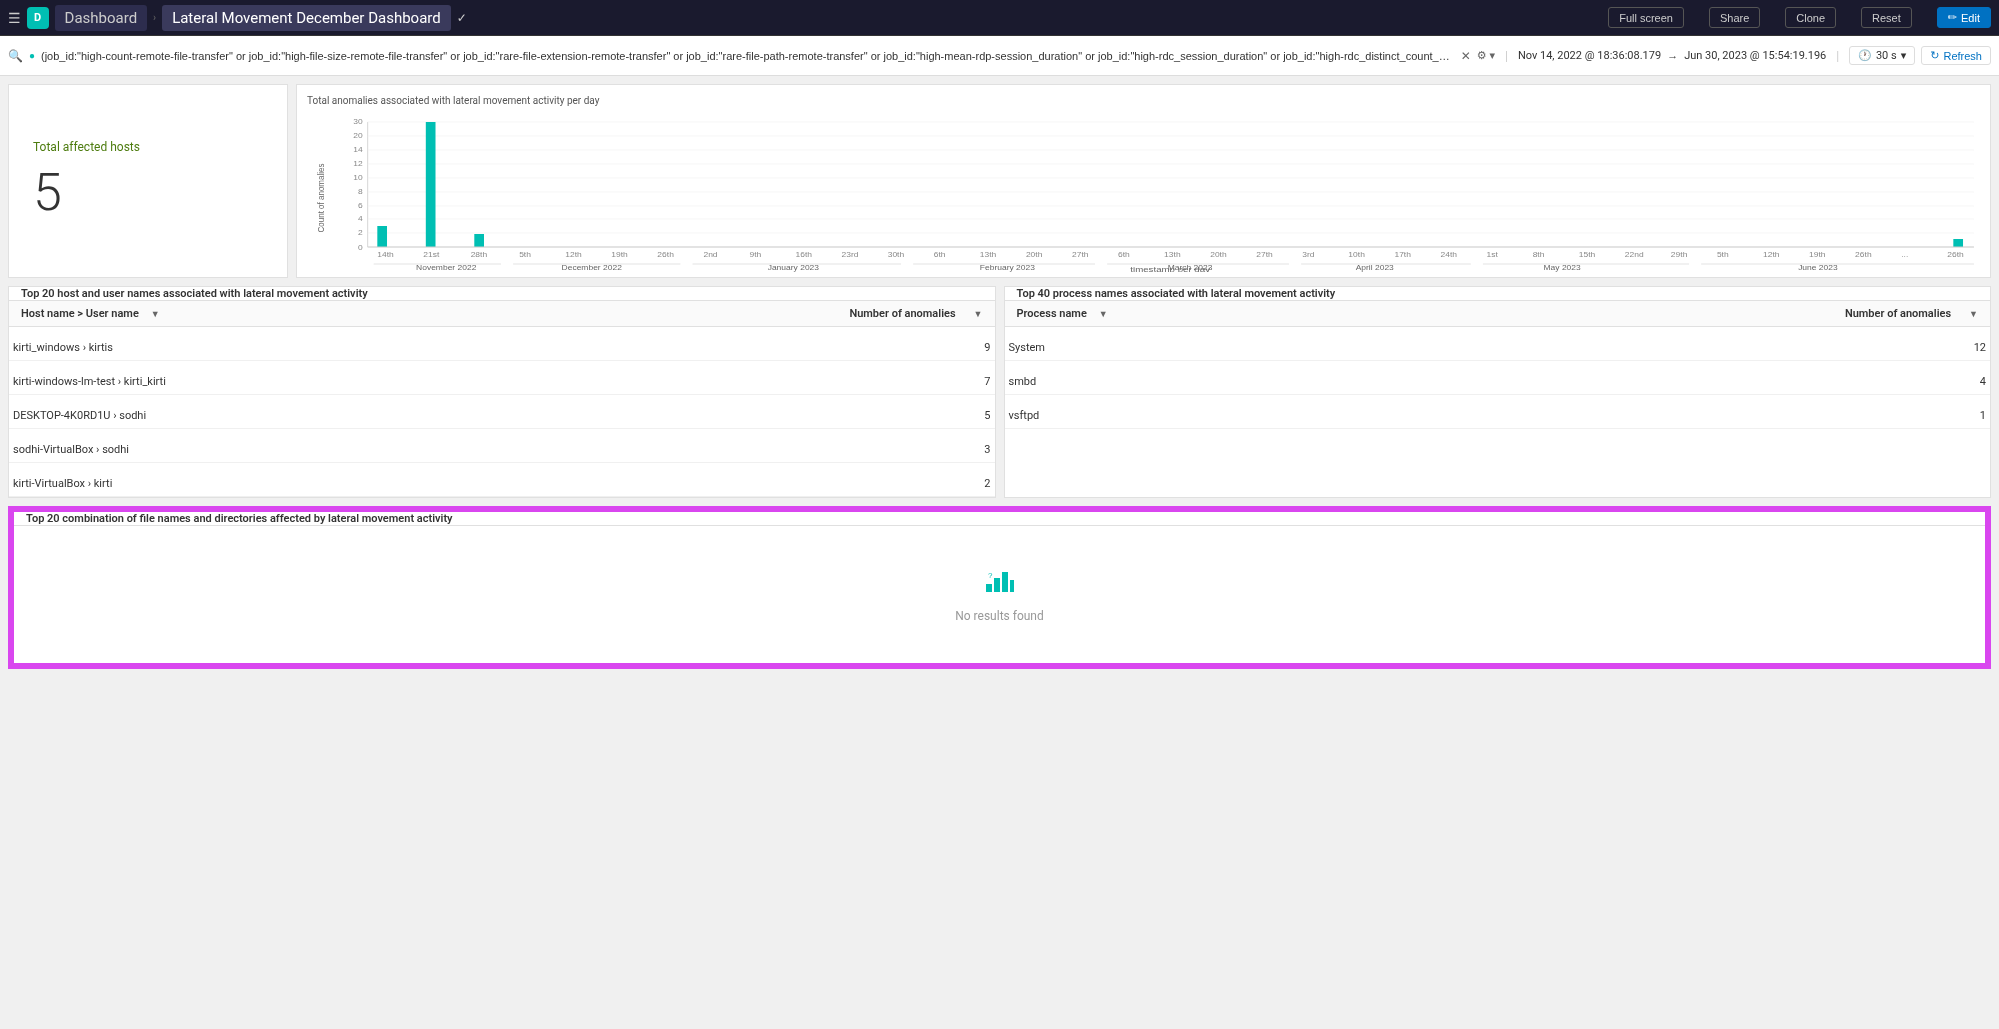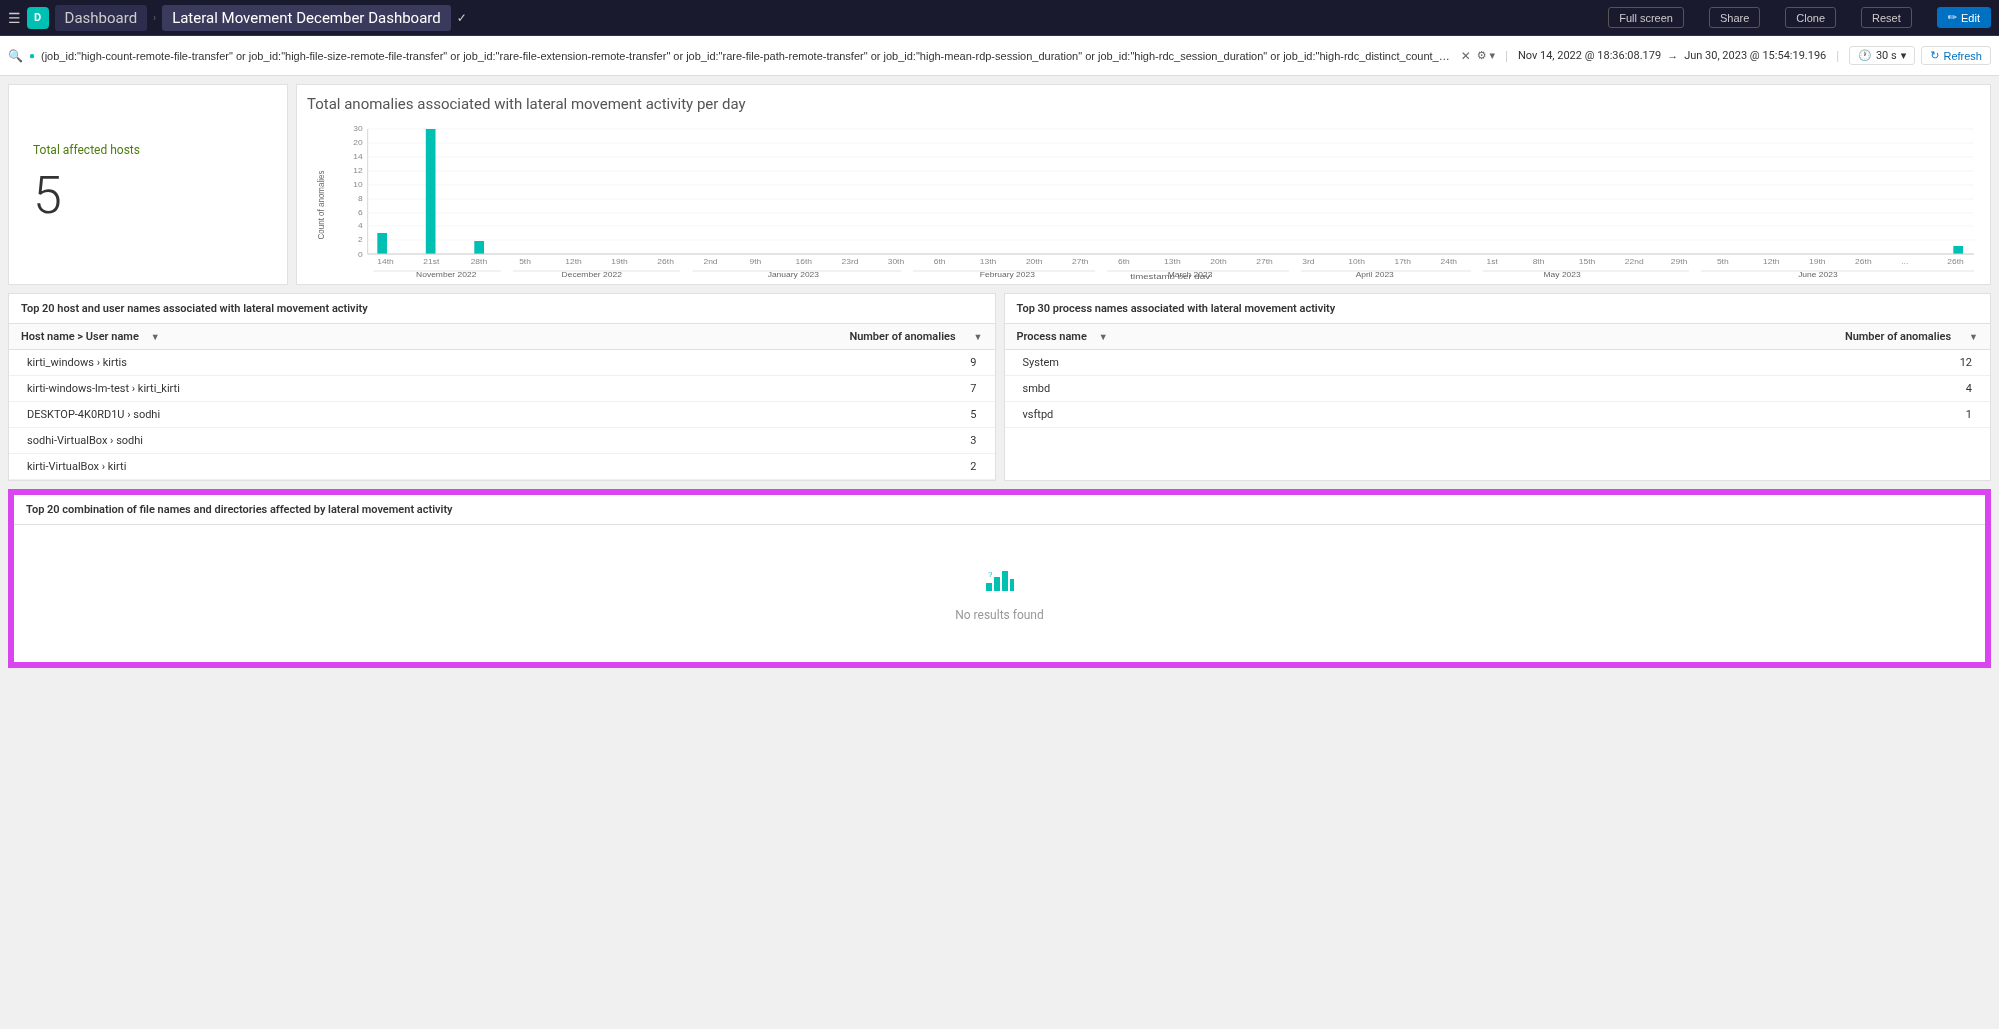--- a/index.html
+++ b/index.html
@@ -38,32 +38,32 @@
 
     
     .main-content { background: #f0f0f0; padding: 8px; height: calc(1029px - 36px - 40px); overflow-y: auto; }
 
     
     .top-row { display: flex; gap: 8px; margin-bottom: 8px; }
     .stat-card { background: white; padding: 16px 24px; display: flex; flex-direction: column; align-items: flex-start; justify-content: center; min-width: 280px; border: 1px solid #e0e0e0; }
     .stat-label { font-size: 12px; color: #4d7c0f; margin-bottom: 8px; }
     .stat-value { font-size: 52px; font-weight: 300; color: #333; }
     .chart-card { flex: 1; background: white; border: 1px solid #e0e0e0; padding: 10px; }
-    .chart-title { font-size: 15px; color: #555; margin-bottom: 6px; }
+    .chart-title { font-size: 10px; color: #555; margin-bottom: 6px; }
     .chart-area { width: 100%; height: 155px; position: relative; }
 
     
     .tables-row { display: flex; gap: 8px; margin-bottom: 8px; }
     .table-card { flex: 1; background: white; border: 1px solid #e0e0e0; }
-    .table-header { padding: 8px 12px; border-bottom: 1px solid #e0e0e0; font-size: 11px; font-weight: 600; color: #333; }
+    .table-header { padding: 0 12px; border-bottom: 1px solid #e0e0e0; font-size: 11px; font-weight: 600; color: #333; }
     .table-col-header { display: flex; align-items: center; padding: 6px 12px; border-bottom: 1px solid #e0e0e0; background: #fafafa; }
     .col-host { flex: 1; font-size: 11px; font-weight: 600; color: #333; display: flex; align-items: center; gap: 12px; }
     .col-count { font-size: 11px; font-weight: 600; color: #333; display: flex; align-items: center; gap: 18px; }
     .col-sort { font-size: 9px; color: #666; }
-    .table-row-item { display: flex; align-items: flex-start; padding: 6px 18px; border-bottom: 1px solid #f0f0f0; }
+    .table-row-item { display: flex; align-items: flex-start; padding: 6px 4px; border-bottom: 1px solid #f0f0f0; margin-top: 8px; }
     .row-host { flex: 1; font-size: 11px; color: #333; }
     .row-count { font-size: 11px; color: #333; }
 
     
     .file-table-card { background: white; border: 6px solid #d946ef; }
     .no-results { display: flex; flex-direction: column; align-items: center; justify-content: center; padding: 40px; color: #999; }
     .no-results-icon { font-size: 28px; margin-bottom: 8px; color: #00bfb3; }
     .no-results-text { font-size: 12px; }
 
     
@@ -259,21 +259,21 @@
           <span class="row-count">3</span>
         </div>
         <div class="table-row-item">
           <span class="row-host">kirti-VirtualBox › kirti</span>
           <span class="row-count">2</span>
         </div>
       </div>
     </div>
 
     <div class="table-card">
-      <div class="table-header">Top 30 process names associated with lateral movement activity</div>
+      <div class="table-header">Top 40 process names associated with lateral movement activity</div>
       <div class="table-col-header">
         <div class="col-host">
           <span>Process name</span>
           <span class="col-sort">▼</span>
         </div>
         <div class="col-count">
           <span>Number of anomalies</span>
           <span class="col-sort">▼</span>
         </div>
       </div>

